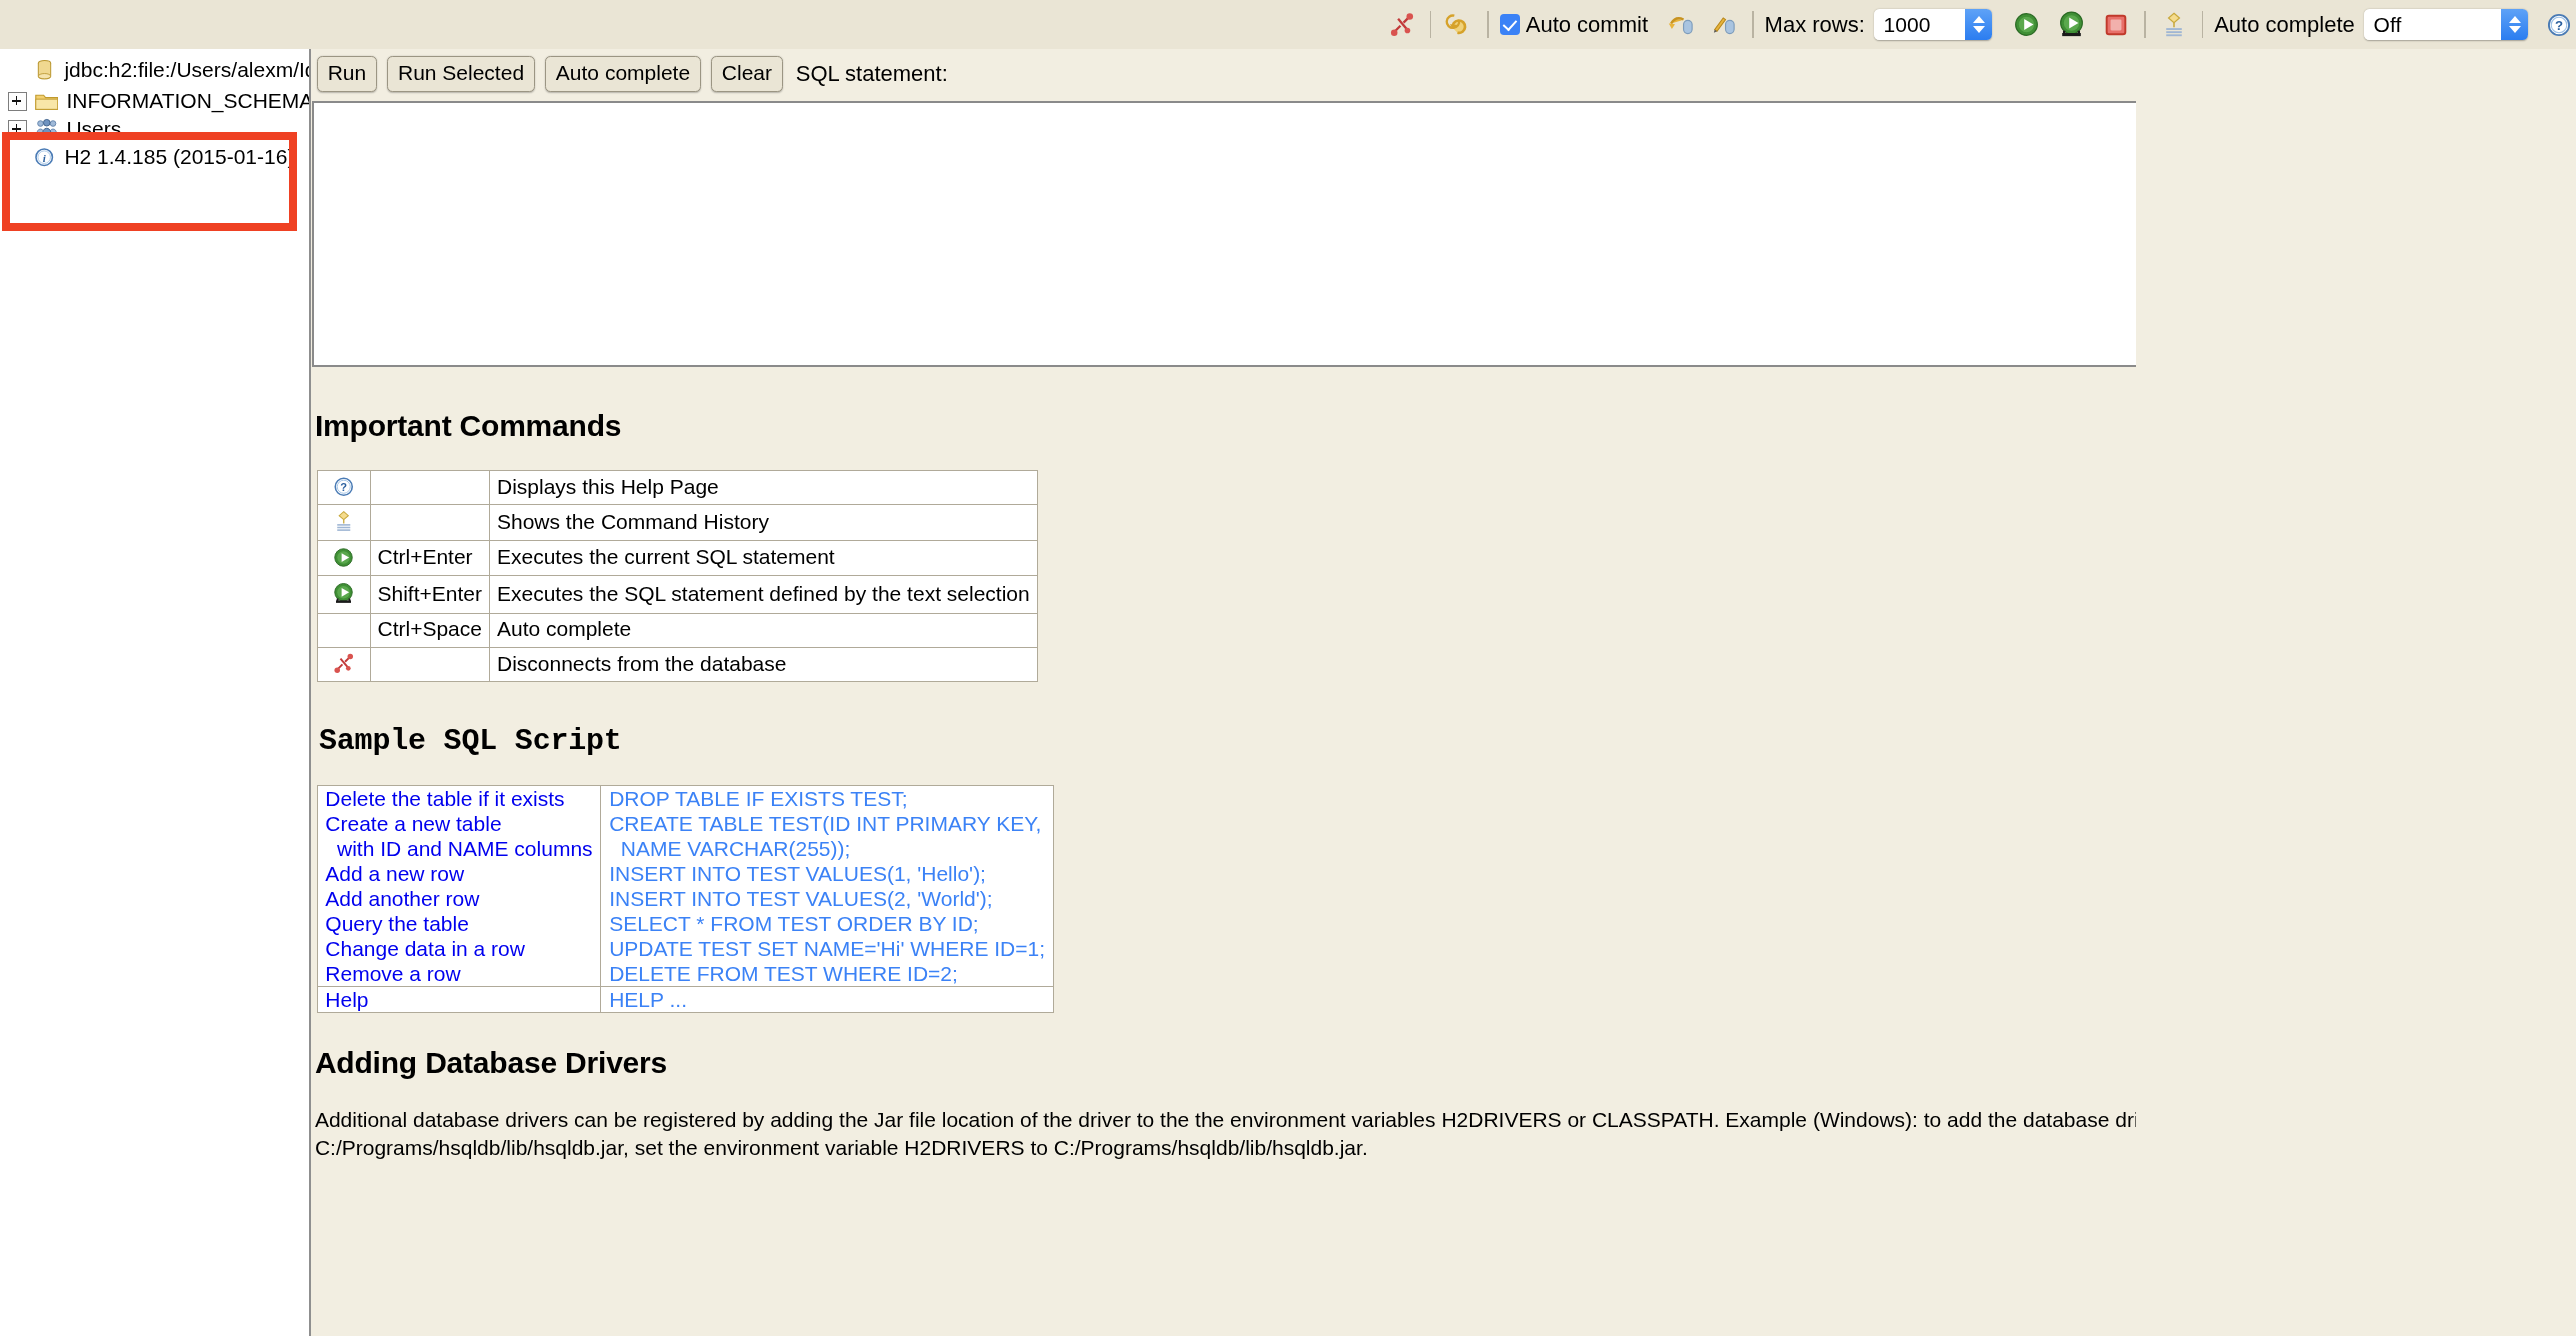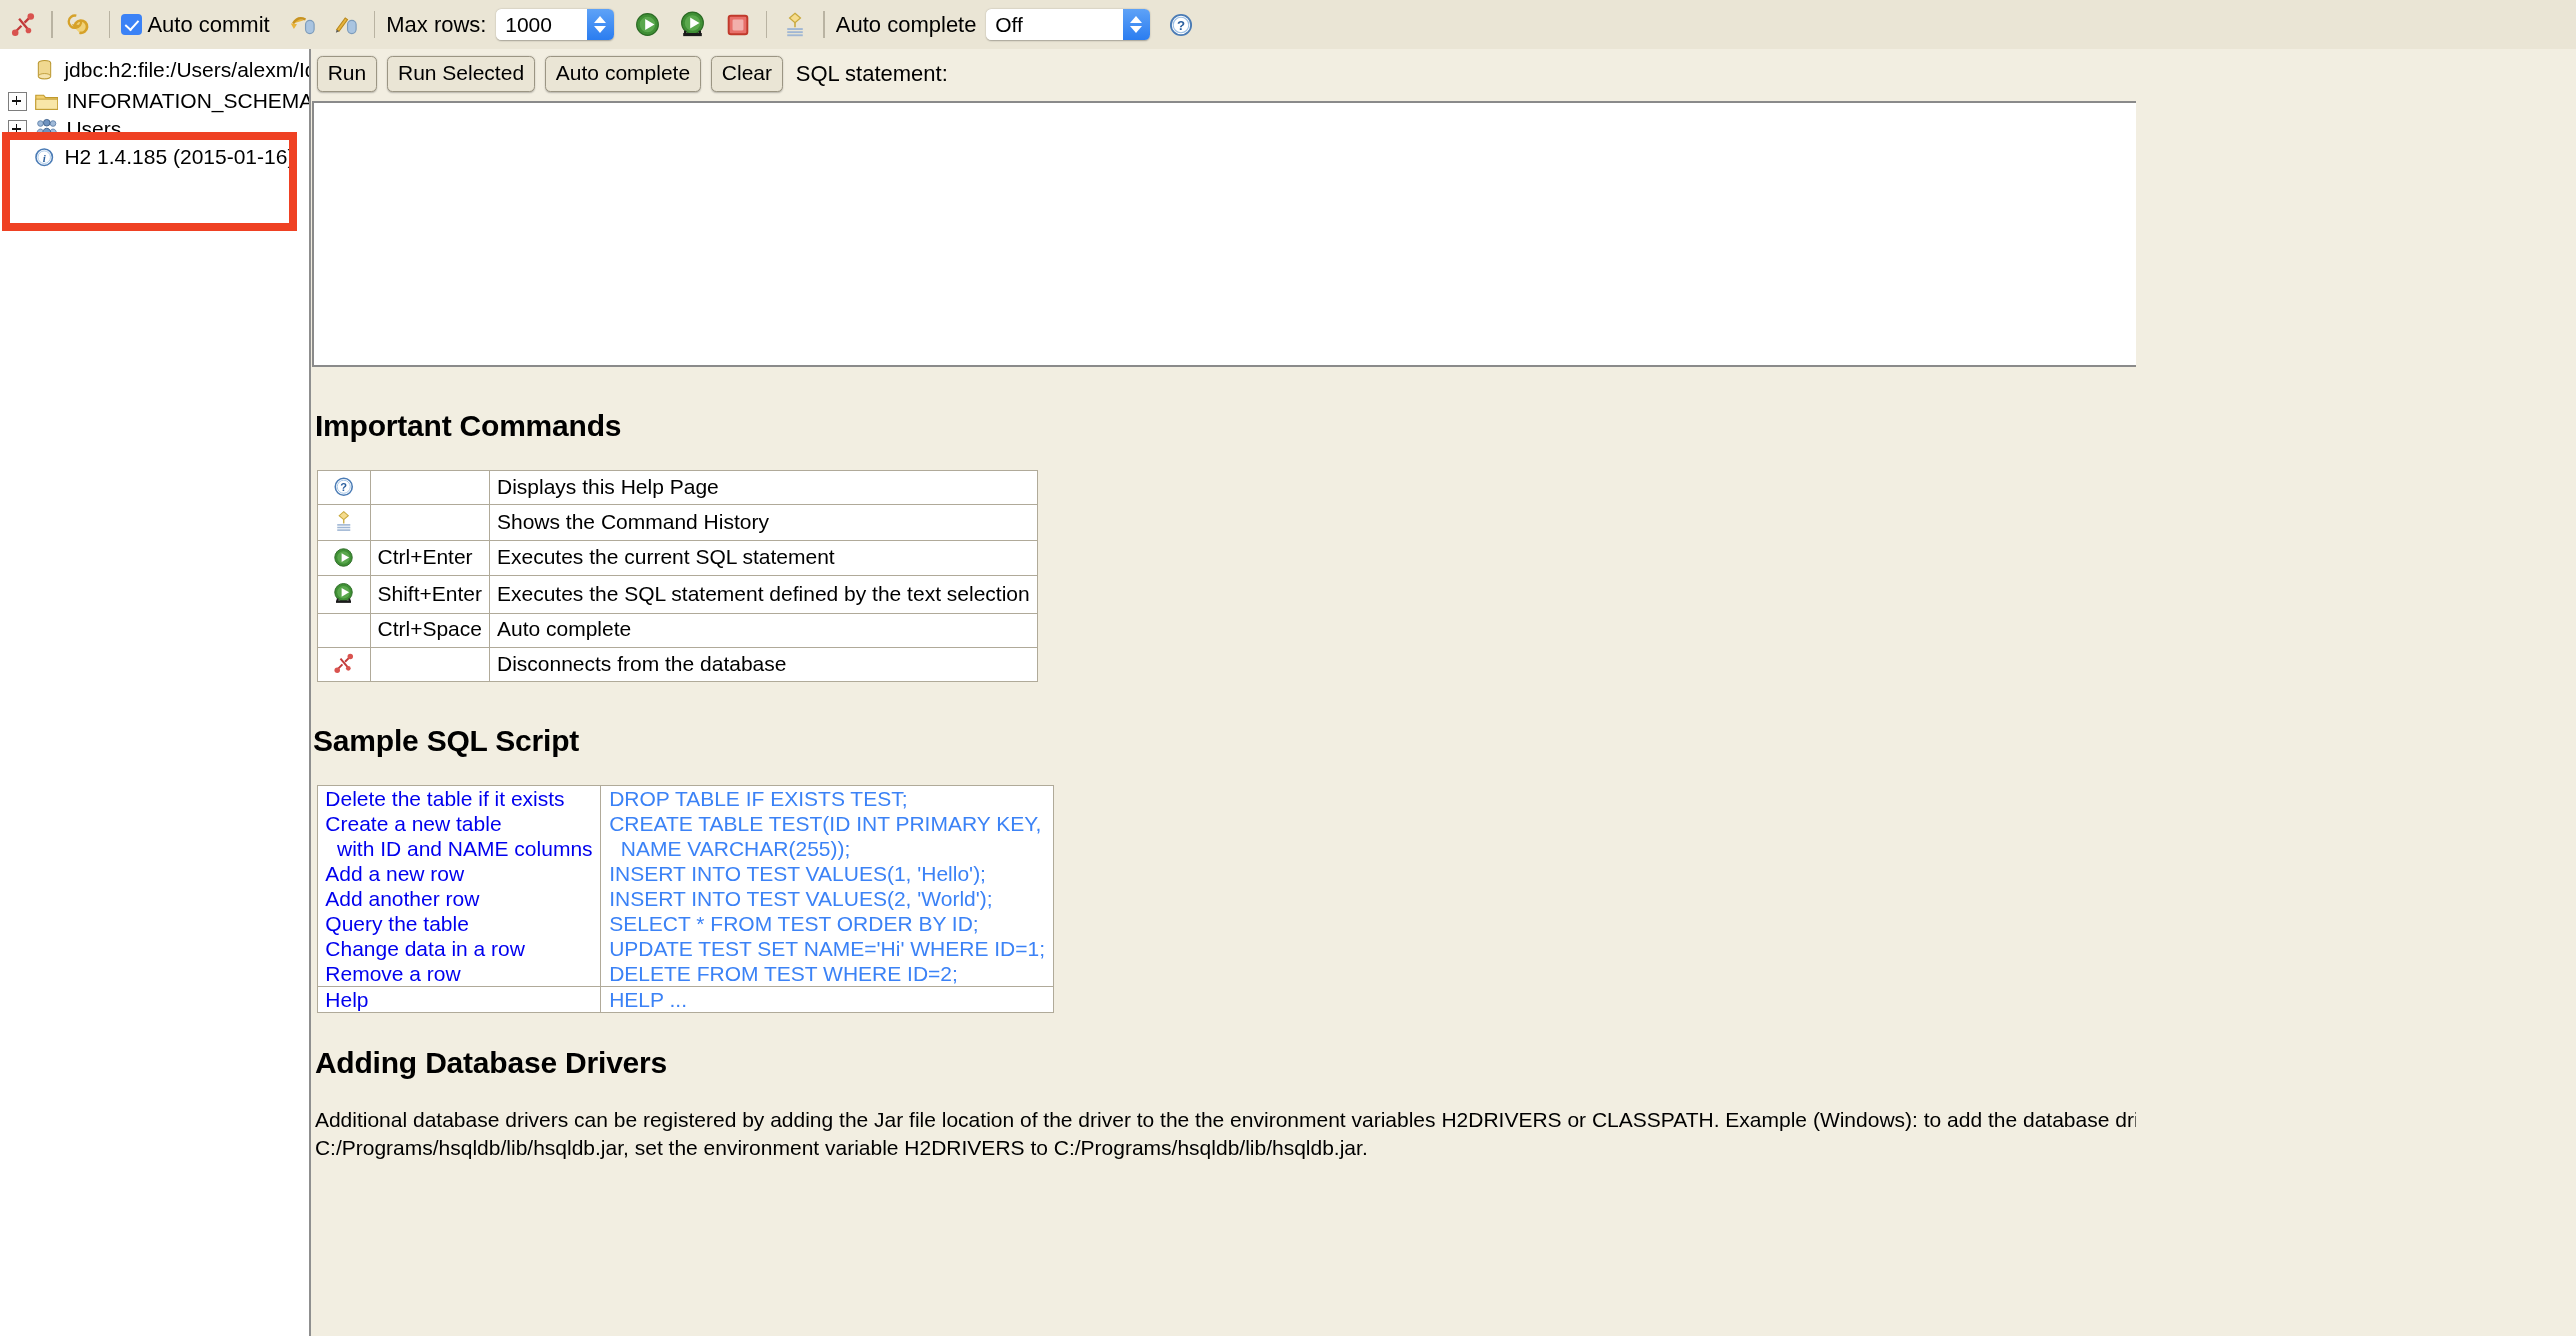--- a/index.html
+++ b/index.html
@@ -22,20 +22,21 @@
   #toolbar {
     position: absolute;
     left: 0; top: 0;
     width: 2576px;
     height: 49px;
     background: #eae5d5;
     display: flex;
     align-items: center;
     box-sizing: border-box;
     padding-left: 6.3px;
+    justify-content: flex-end;
   }
   .tb-sep {
     width: 1.6px;
     height: 27px;
     background: #b9b3a2;
     margin: 0 11px;
     flex: none;
   }
   .tb-icon {
     width: 34px;
@@ -565,21 +566,21 @@
               <circle cx="28" cy="7" r="4.2" fill="#d9534f"></circle>
               <circle cx="25" cy="25" r="3.6" fill="#d9534f"></circle>
             </svg>
           </td>
           <td class="c-key"></td>
           <td class="c-desc">Disconnects from the database</td>
         </tr>
       </tbody>
   </table>
 
-  <h2 class="section" style="left:2px; top:675px;">Sample SQL Script</h2>
+  <h2 class="section" style="left:8px; top:675px;font-family:Liberation Mono, monospace;">Sample SQL Script</h2>
 
   <table class="sample" id="sample-table" style="left:5.5px; top:736px;">
     <tbody>
       <tr>
         <td class="sample-left">Delete the table if it exists
 Create a new table
   with ID and NAME columns
 Add a new row
 Add another row
 Query the table

